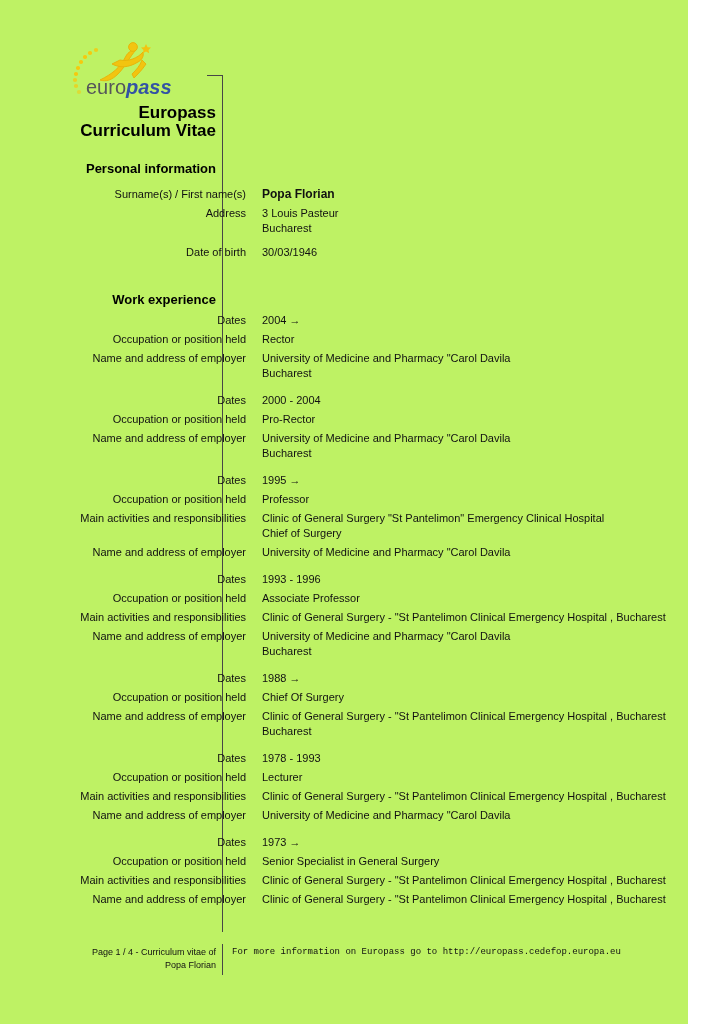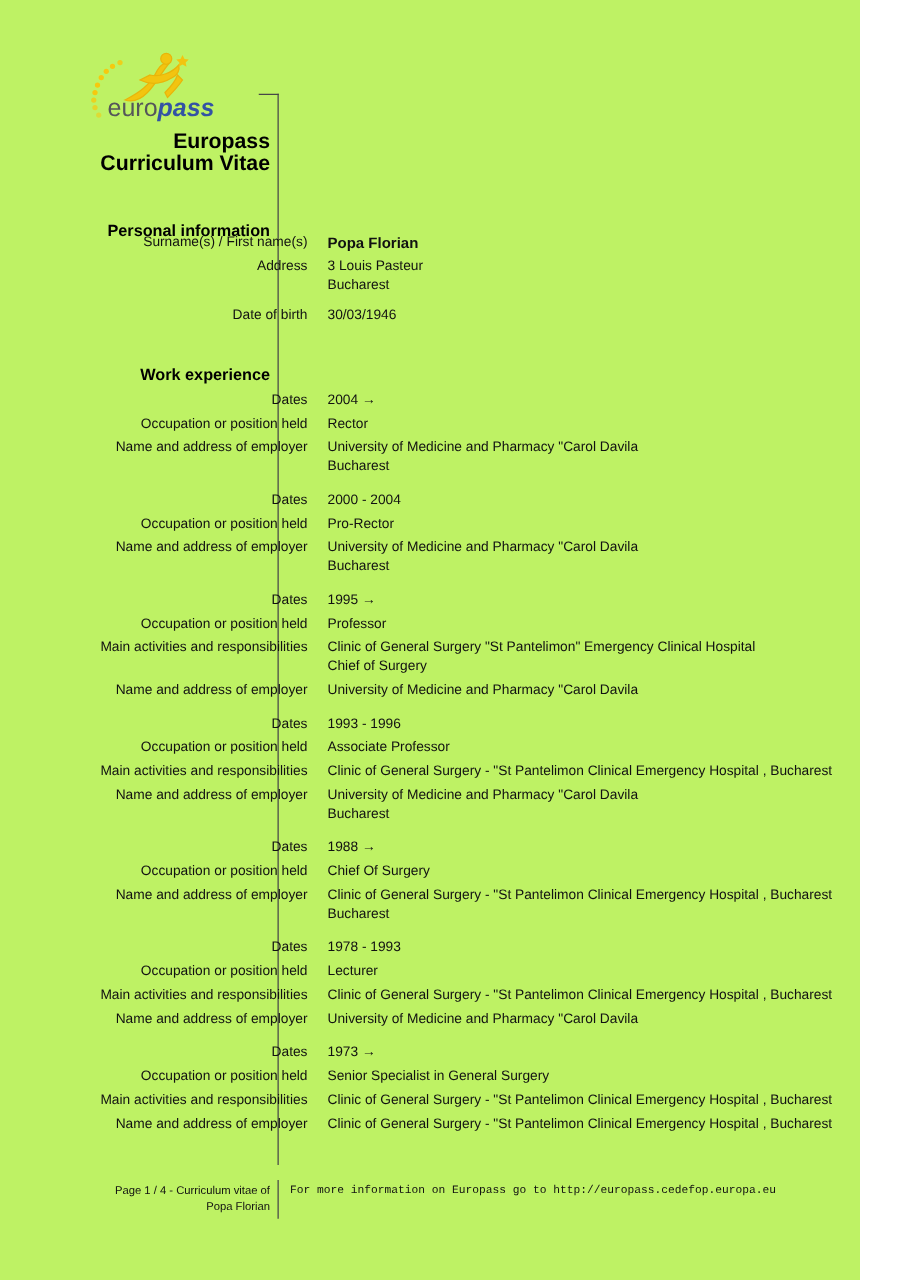--- a/index.html
+++ b/index.html
@@ -22,23 +22,23 @@
   .logo { position:absolute; left:70px; top:40px; width:150px; height:62px; }
   .logo svg { position:absolute; left:0; top:0; }
   .logo-text { position:absolute; left:16px; top:36px; font-size:20px; letter-spacing:0px; white-space:nowrap; }
   .logo-text .euro { color:#55565a; font-weight:400; }
   .logo-text .pass { color:#3353a4; font-weight:bold; font-style:italic; }
 
   
   .doc-title { position:absolute; top:104px; left:0; width:216px; text-align:right;
                font-weight:bold; font-size:17px; line-height:18px; }
   .sec-heading { position:absolute; left:0; width:216px; text-align:right;
-                 font-weight:bold; font-size:13px; line-height:15px;margin-top:16px; }
+                 font-weight:bold; font-size:13px; line-height:15px; }
   .sec-personal { top:161px; }
-  .sec-work     { top:276px;padding-left:40px; }
+  .sec-work     { top:292px;padding-left:40px; }
 
   
   .rows { position:absolute; left:0; right:0; }
   .personal-rows { top:187px; }
   .entries       { top:313px; }
   .row { display:flex; align-items:flex-start; margin-bottom:4px;margin-left:30px; }
   .lbl { flex:none; width:216px; text-align:right; font-size:11px; line-height:15px; color:#111; }
   .val { margin-left:16px; font-size:11px; line-height:15px; color:#111; max-width:470px; }
   .val div { line-height:15px; }
   .val-name { font-weight:bold; font-size:12px; }

